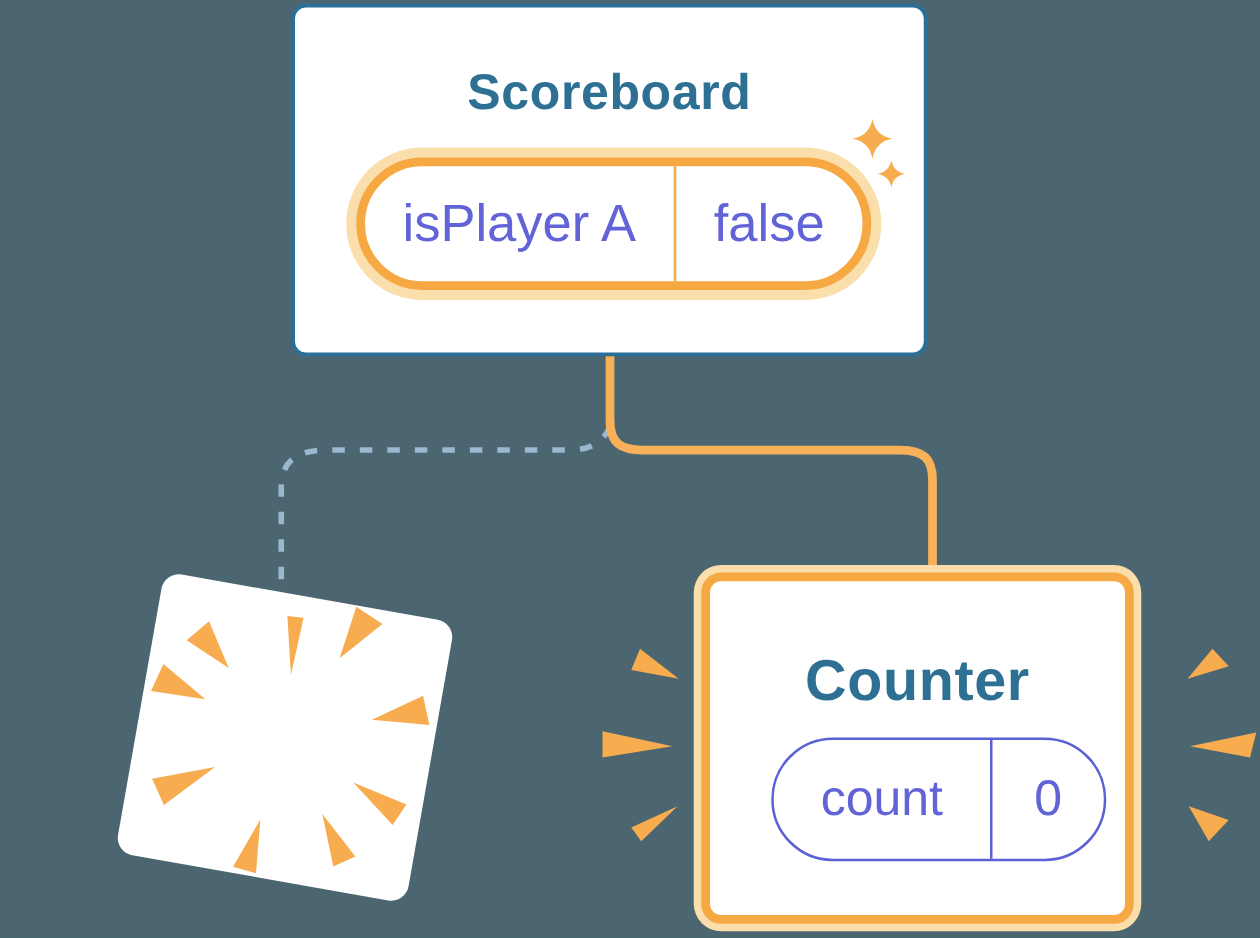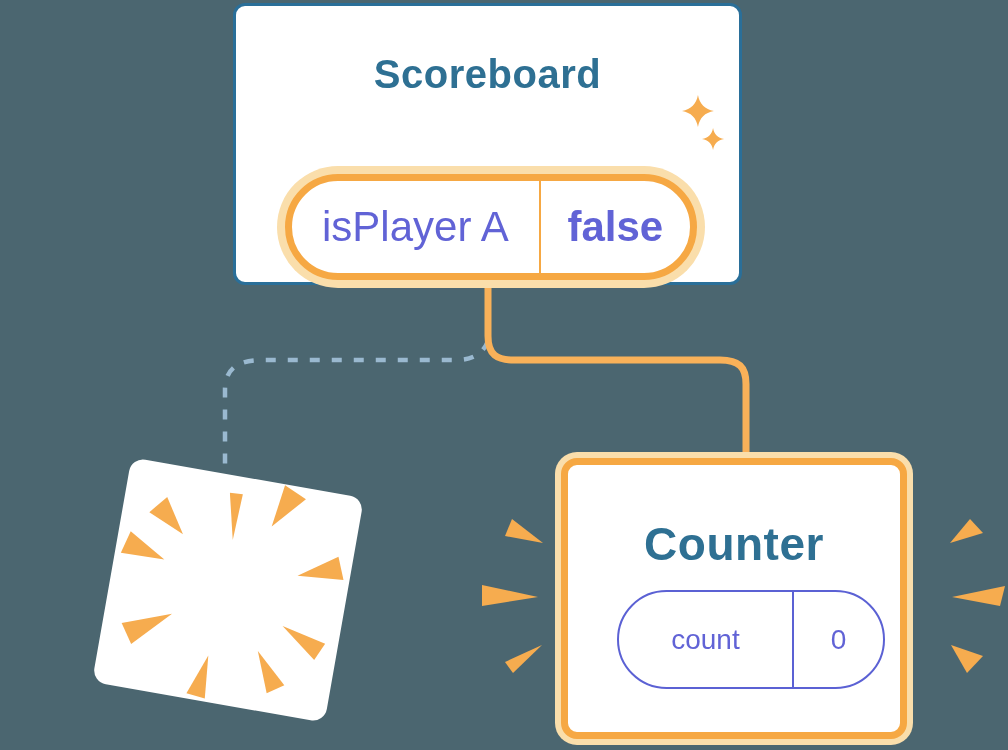--- a/index.html
+++ b/index.html
@@ -22,37 +22,36 @@
   .card-title{position:absolute;left:0;right:0;text-align:center;color:var(--blue-title);font-weight:700;letter-spacing:.5px}
   .scoreboard{left:233px;top:3px;width:509px;height:282px;border:3px solid var(--blue-border);border-radius:12px}
   .scoreboard .card-title{top:46px;font-size:40px}
   .pill{position:absolute;display:flex;background:var(--card-bg)}
   .pill .cell{display:flex;align-items:center;justify-content:center;color:var(--purple)}
   .pill-highlight{
     left:49px;top:120px;width:412px;height:106px;
     border:7px solid var(--orange);border-radius:60px;
     box-shadow:0 0 0 8px var(--orange-glow);
     font-size:42px;
-    margin-top:48px;
   }
   .pill-highlight .cell-name{width:62%}
-  .pill-highlight .cell-value{width:38%;border-left:2px solid var(--orange);font-weight:700}
+  .pill-highlight .cell-value{width:38%;border-left:2px solid var(--orange);font-weight:400}
   .sparkles{position:absolute;left:681px;top:94px;z-index:3}
   .sparkle{fill:var(--ray-orange)}
   .tilted{left:110px;top:476px;width:236px;height:228px;border-radius:14px;transform:rotate(10deg)}
   .counter{
     left:561px;top:458px;width:346px;height:281px;
     border:7px solid var(--orange);border-radius:16px;
     box-shadow:0 0 0 6px var(--orange-glow);
   }
   .counter .card-title{top:52px;font-size:46px}
   .pill-plain{
     left:49px;top:125px;width:268px;height:99px;
     border:2px solid var(--purple-border);border-radius:52px;
-    font-size:28px;
+    font-size:40px;
     justify-content:center;
   }
   .pill-plain .cell-name{width:65.5%}
   .pill-plain .cell-value{width:34.5%;border-left:2px solid var(--purple-border)}
 </style>
 </head>
 <body>
 
 <div class="canvas">
 

